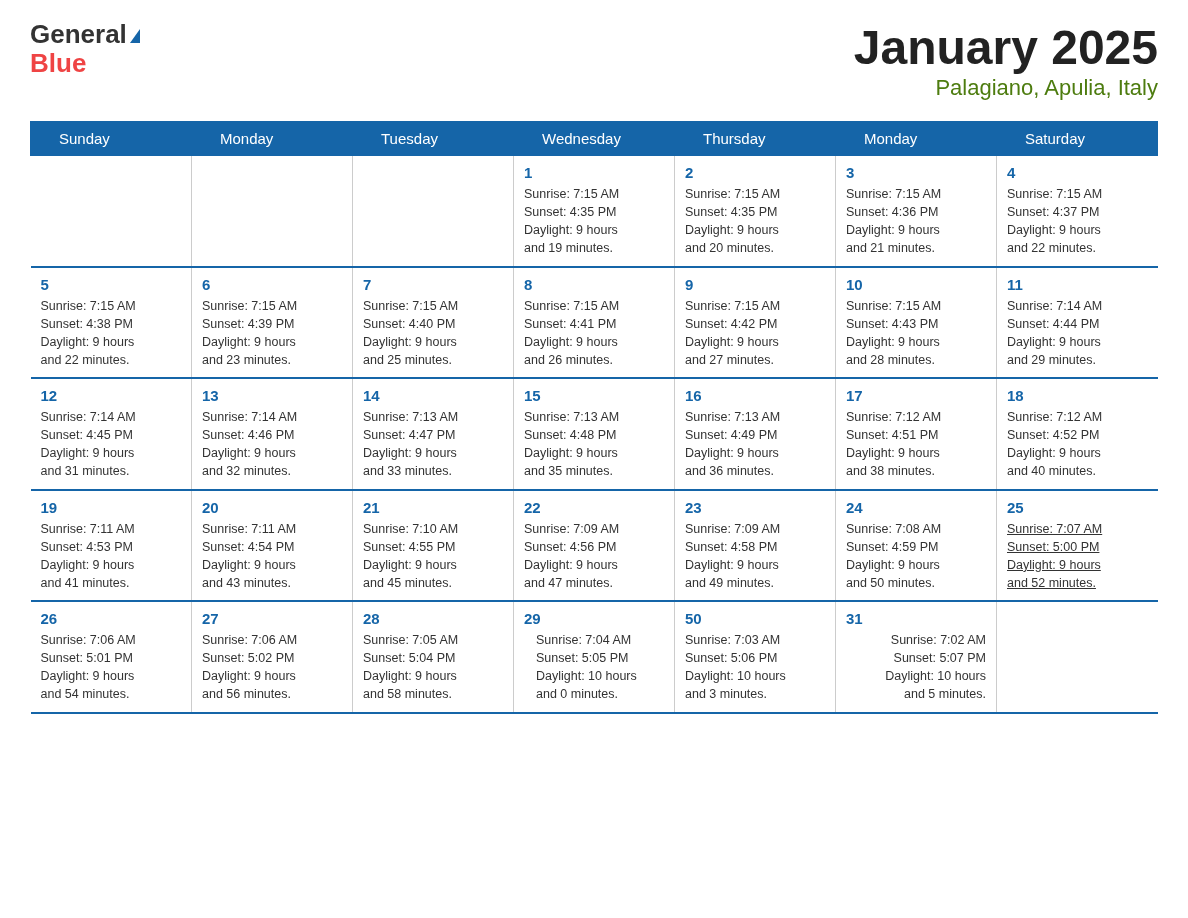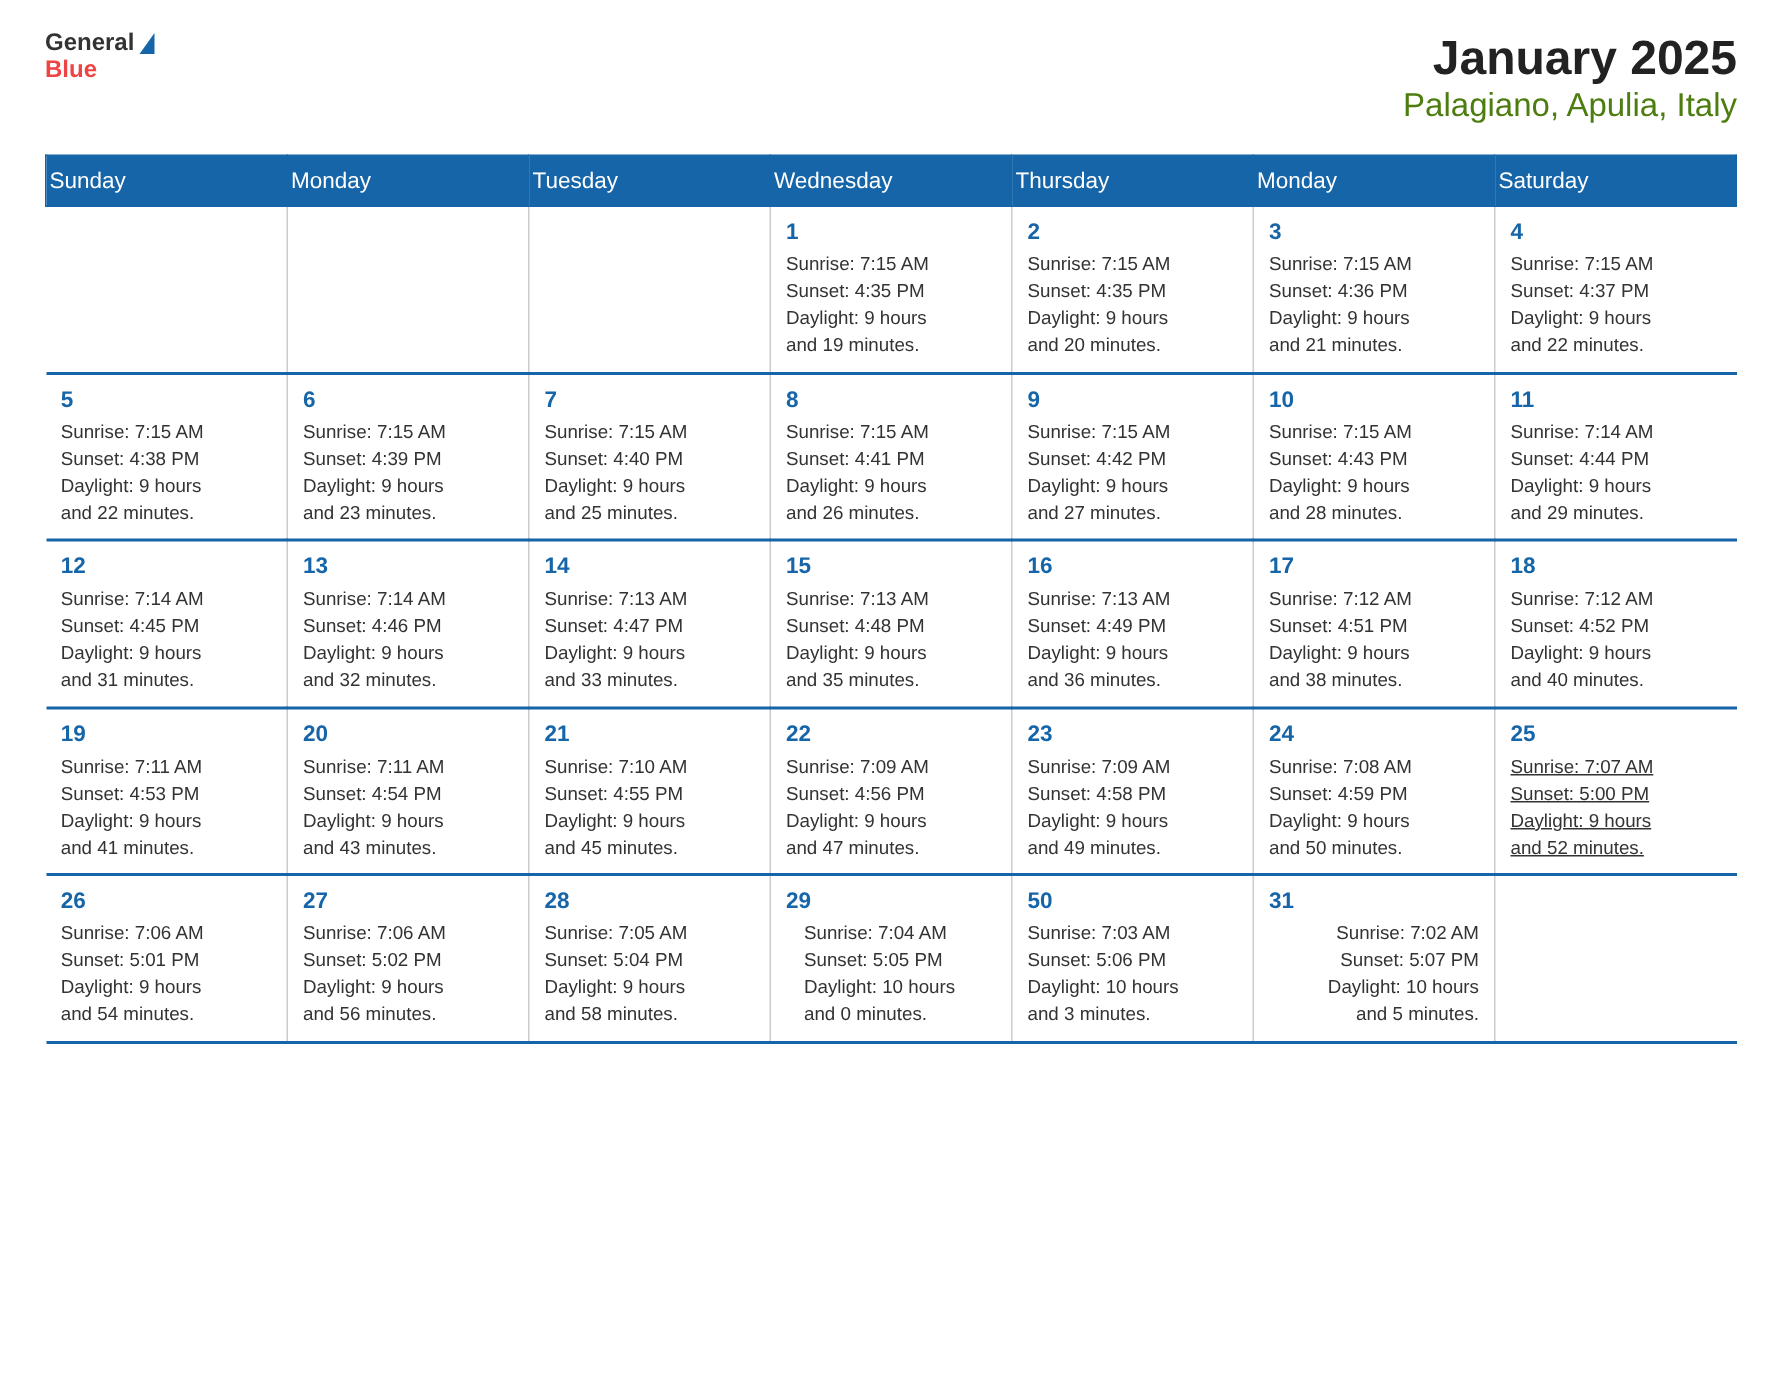--- a/index.html
+++ b/index.html
@@ -12,60 +12,60 @@
     }
     .header {
       display: flex;
       justify-content: space-between;
       align-items: flex-start;
       margin-bottom: 20px;
     }
     .logo {
       display: flex;
       flex-direction: column;
-      font-size: 16px;
+      font-size: 26px;
       font-weight: bold;
       line-height: 1.1;
     }
     .logo-general { color: #333; }
     .logo-blue { color: #ef4444; }
     .logo-triangle {
       display: inline-block;
       width: 0;
       height: 0;
       border-left: 10px solid transparent;
       border-bottom: 14px solid #1565a8;
       margin-left: 3px;
       vertical-align: middle;
     }
     .title-block {
       text-align: right;
     }
     .title-block h1 {
-      font-size: 32px;
+      font-size: 48px;
       font-weight: bold;
       color: #222;
     }
     .title-block h2 {
       font-size: 22px;
       font-weight: normal;
       color: #4d7c0f;
     }
     table {
       width: 100%;
       border-collapse: collapse;
     }
     thead tr {
       background-color: #1565a8;
     }
     thead th {
       color: #fff;
       font-size: 15px;
       font-weight: normal;
-      padding: 8px 2px;
+      padding: 8px 28px;
       text-align: left;
       border: 1px solid #1565a8;
     }
     tbody tr {
       border-bottom: 2px solid #1565a8;
     }
     tbody td {
       vertical-align: top;
       padding: 8px 10px;
       font-size: 13px;

